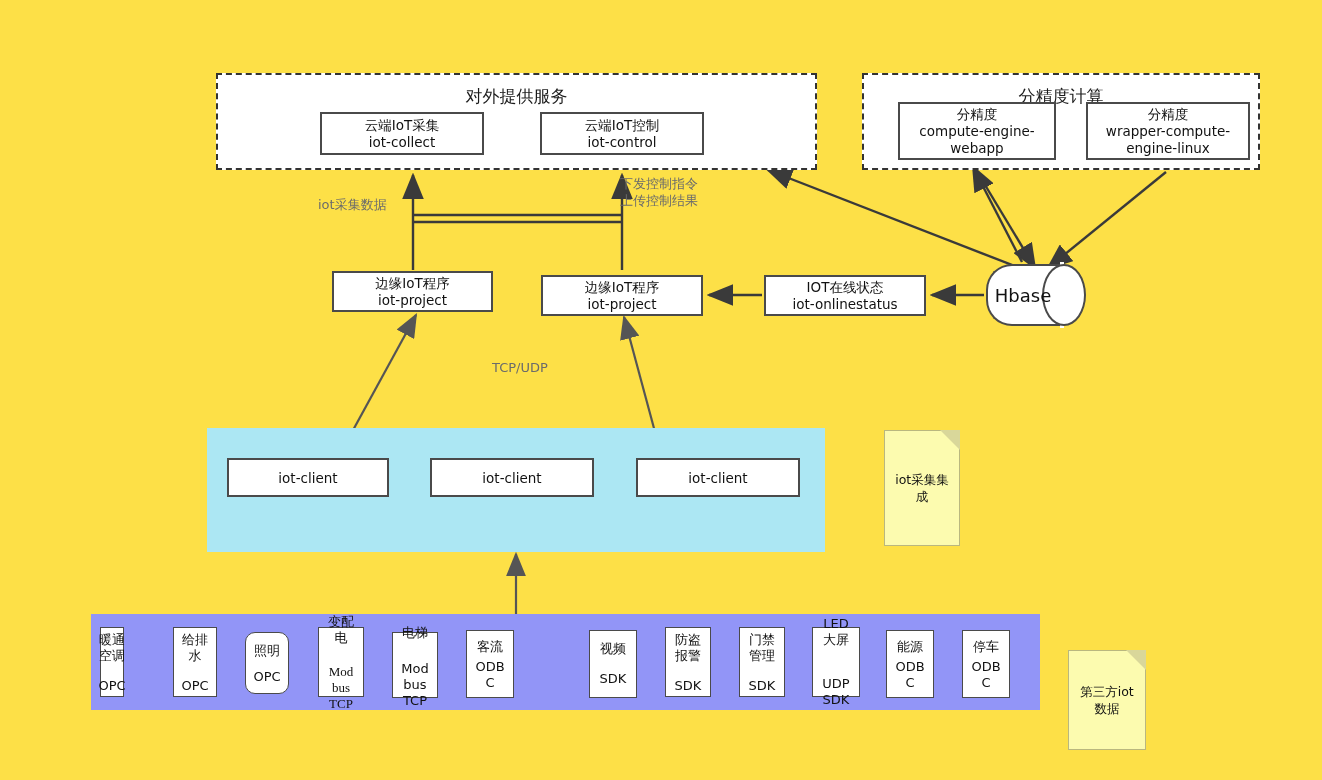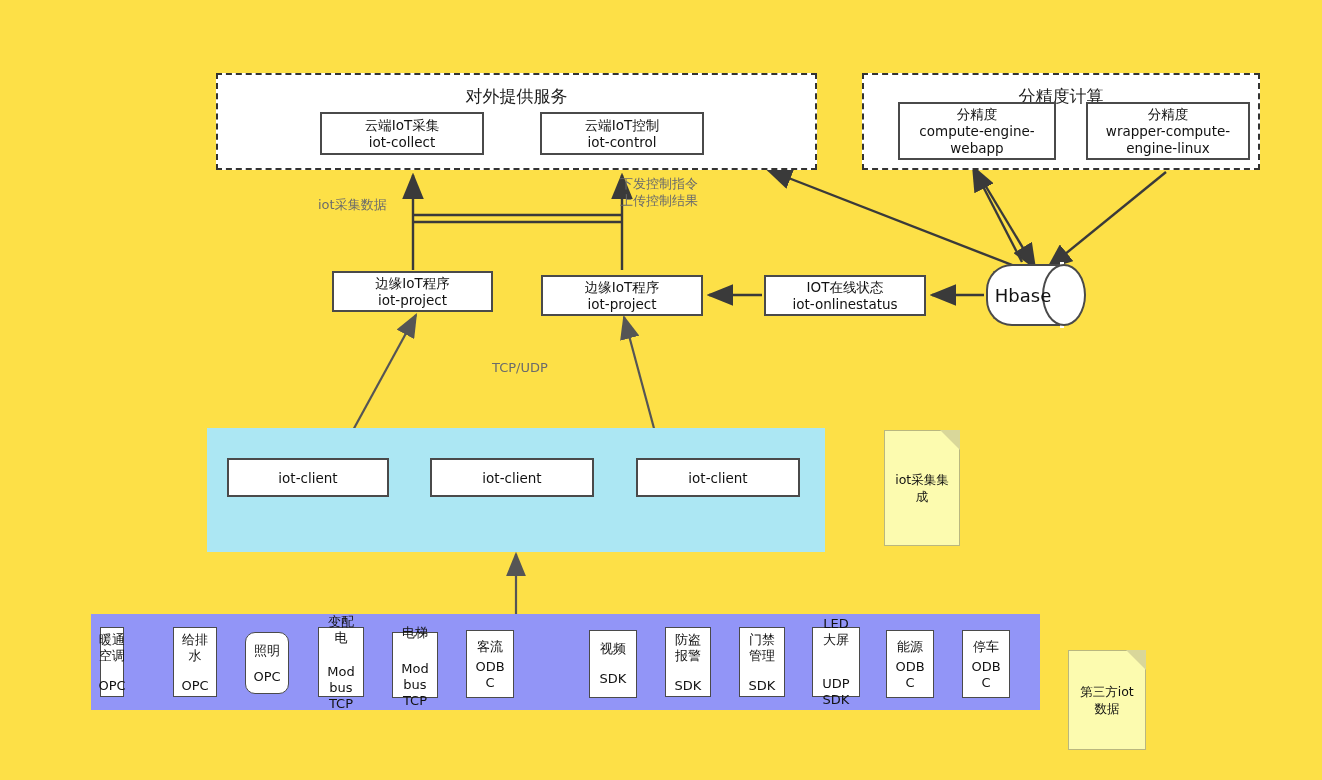--- a/index.html
+++ b/index.html
@@ -181,21 +181,21 @@
 
   <div class="dev" style="left:245px;top:632px;width:44px;height:62px;border-radius:10px;">
     <div class="nm" style="top:10px;">
       <b>照明</b>
     </div>
     <div class="pr" style="bottom:8px;">
       <b>OPC</b>
     </div>
   </div>
 
-  <div class="dev" style="left:318px;top:627px;width:46px;height:70px;">
+  <div class="dev" style="left:318px;top:627px;width:46px;height:70px;font-family:Liberation Serif, serif;">
     <div class="nm" style="top:-14px;">
       <b>变配</b>
         <b>电</b>
     </div>
     <div class="pr" style="bottom:-16px;">
       <b>Mod</b>
         <b>bus</b>
         <b>TCP</b>
     </div>
   </div>

